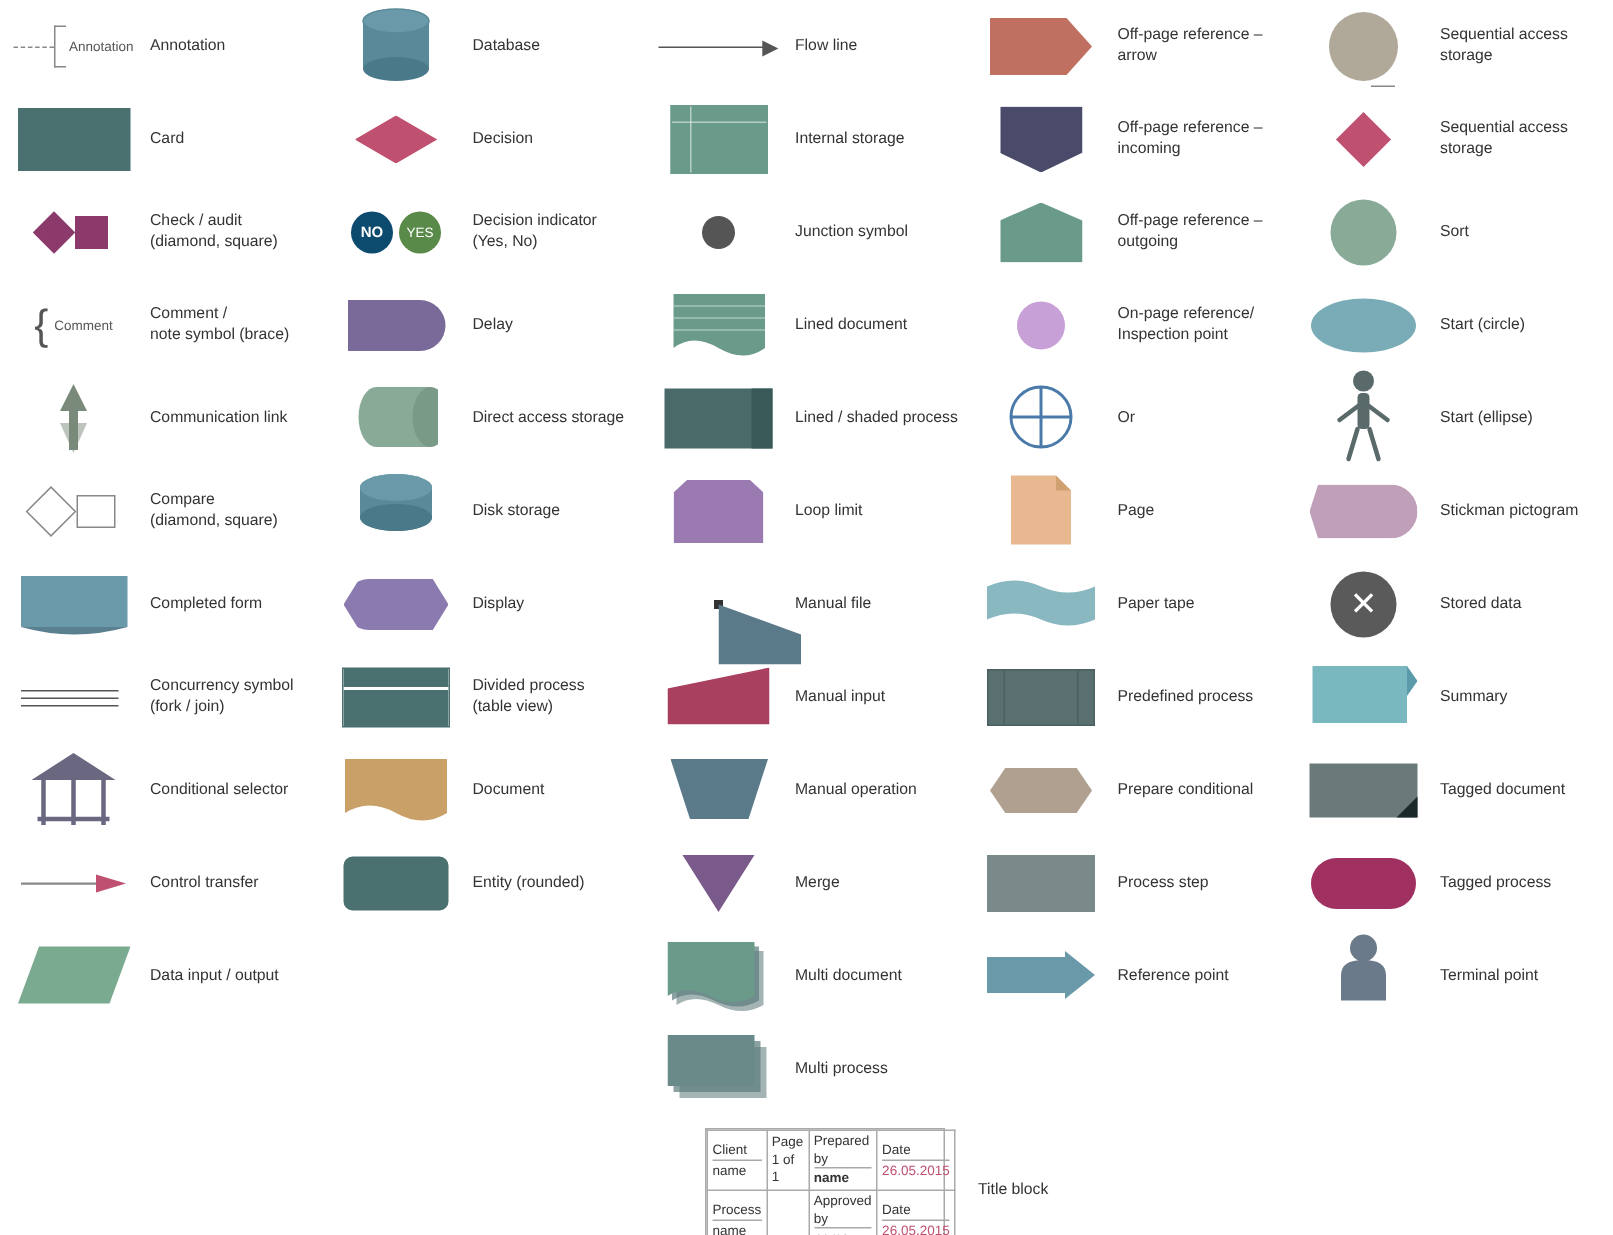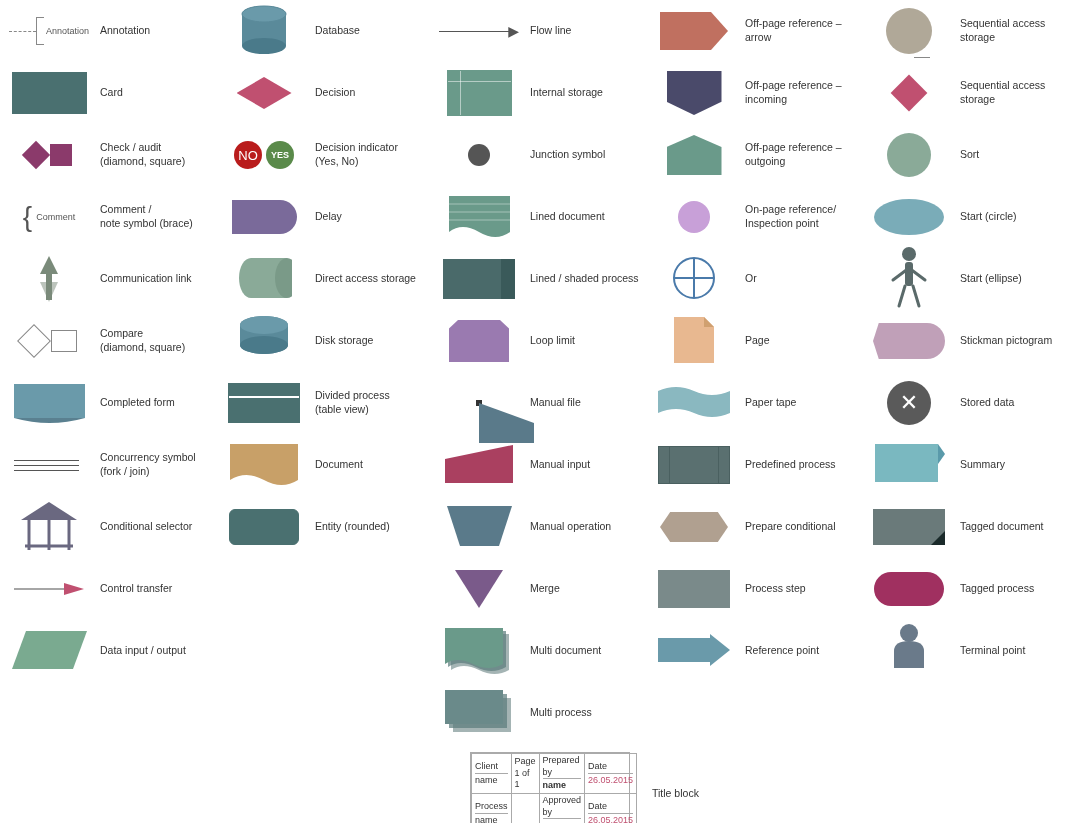--- a/index.html
+++ b/index.html
@@ -159,39 +159,39 @@
     
     .shape-decindicator {
       display: flex;
       gap: 4px;
       align-items: center;
     }
     .shape-decindicator .circle-no {
       width: 28px;
       height: 28px;
       border-radius: 50%;
-      background: #b91c1c;
+      background: #0c4a6e;
       display: flex;
       align-items: center;
       justify-content: center;
       color: white;
-      font-size: 13px;
-      font-weight: normal;
+      font-size: 10px;
+      font-weight: bold;
     }
     .shape-decindicator .circle-yes {
       width: 28px;
       height: 28px;
       border-radius: 50%;
       background: #5a8a4a;
       display: flex;
       align-items: center;
       justify-content: center;
       color: white;
       font-size: 9px;
-      font-weight: bold;
+      font-weight: normal;
     }
 
     
     .shape-delay {
       width: 65px;
       height: 34px;
       background: #7a6a9a;
       border-radius: 0 17px 17px 0;
     }
 
@@ -749,20 +749,26 @@
               <ellipse cx="26" cy="30" rx="24" ry="9" fill="#4a7a8a"></ellipse>
               <rect x="2" y="20" width="48" height="10" fill="#5a8a9a"></rect>
               <ellipse cx="26" cy="30" rx="24" ry="9" fill="#4a7a8a"></ellipse>
               <ellipse cx="26" cy="10" rx="24" ry="9" fill="#6a9aaa"></ellipse>
             </svg>
           </div>
         </div>
         <div class="symbol-label">Disk storage</div>
       </div>
 
+      <div class="symbol-item">
+        <div class="symbol-shape">
+          <div class="shape-display"></div>
+        </div>
+        <div class="symbol-label">Display</div>
+      </div>
 
       <div class="symbol-item">
         <div class="symbol-shape">
           <div class="shape-dividedproc">
             <div class="top-row"></div>
             <div class="bottom-row"></div>
           </div>
         </div>
         <div class="symbol-label">Divided process<br>(table view)</div>
       </div>

